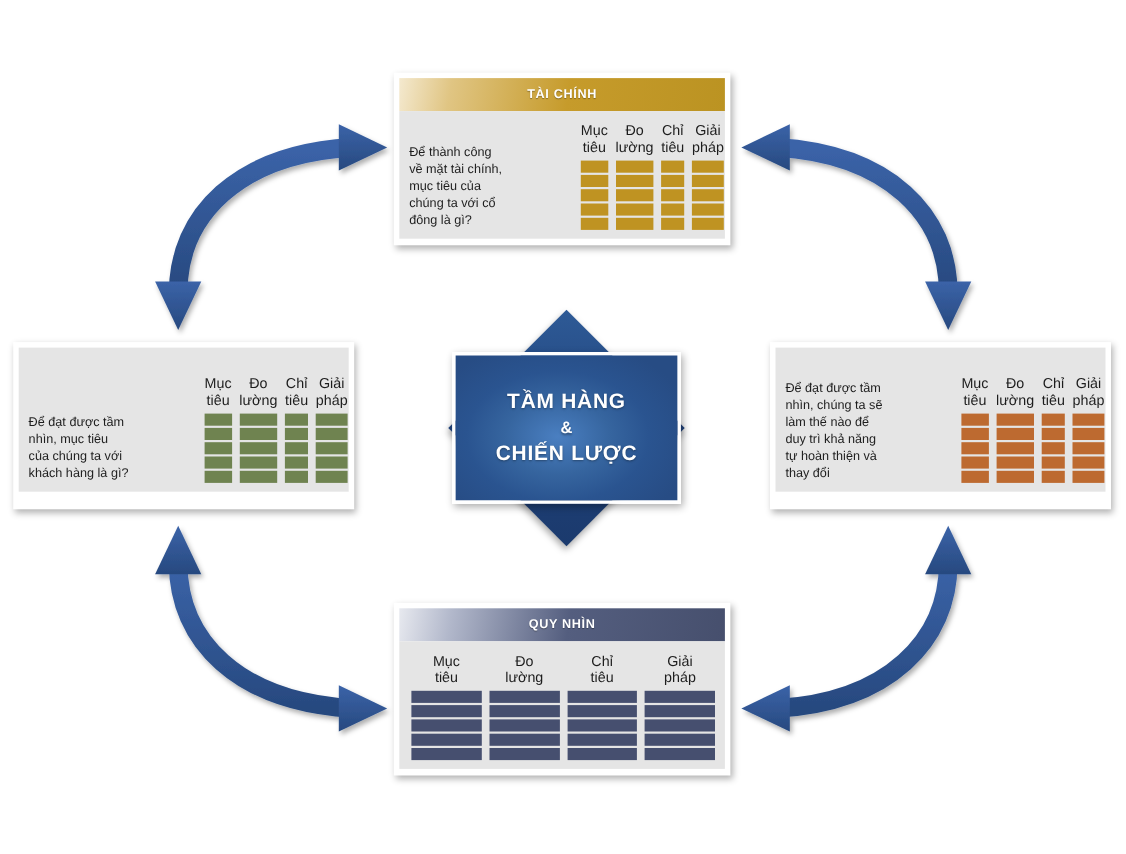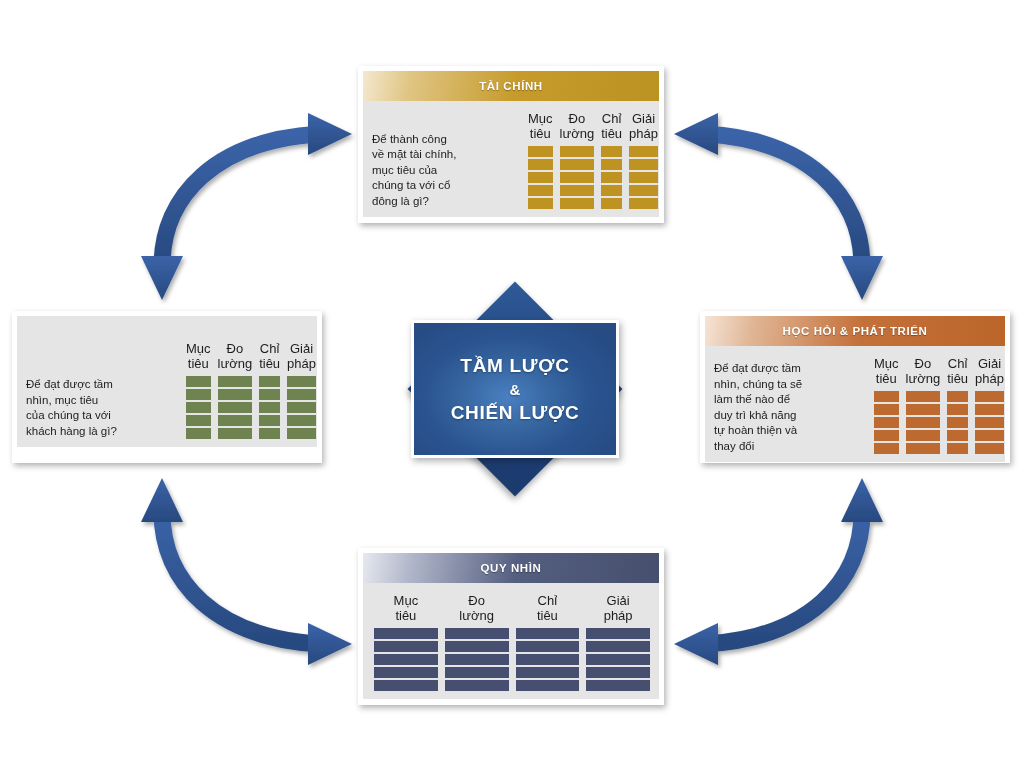--- a/index.html
+++ b/index.html
@@ -342,21 +342,20 @@
               <div class="cell"></div>
             </div>
           </div>
         </div>
       </div>
     </div>
   </div>
 
   <div class="card c-lrn" style="left:700px; top:311px; width:310px; height:152px;">
     <div class="card-inner">
-      <div class="card-header">HỌC HỎI &amp; PHÁT TRIỂN</div>
       <div class="card-body">
         <div class="card-question" style="width:104px;">Để đạt được tầm<br>nhìn, chúng ta sẽ<br>làm thế nào để<br>duy trì khả năng<br>tự hoàn thiện và<br>thay đổi</div>
         <div class="card-grid">
           <div class="grid-col">
             <div class="col-head">
               <span>Mục</span><br>
               <span>tiêu</span>
             </div>
             <div class="col-cells">
               <div class="cell"></div>
@@ -468,19 +467,19 @@
             </div>
           </div>
         </div>
       </div>
     </div>
   </div>
 
   <div id="center">
     <div id="center-diamond"></div>
     <div id="center-square">
-      <div class="vision-line">TẦM LƯỢC</div>
+      <div class="vision-line">TẦM HÀNG</div>
       <div class="vision-amp">&amp;</div>
       <div class="vision-line">CHIẾN LƯỢC</div>
     </div>
   </div>
 
 </div>
 
 </body></html>

